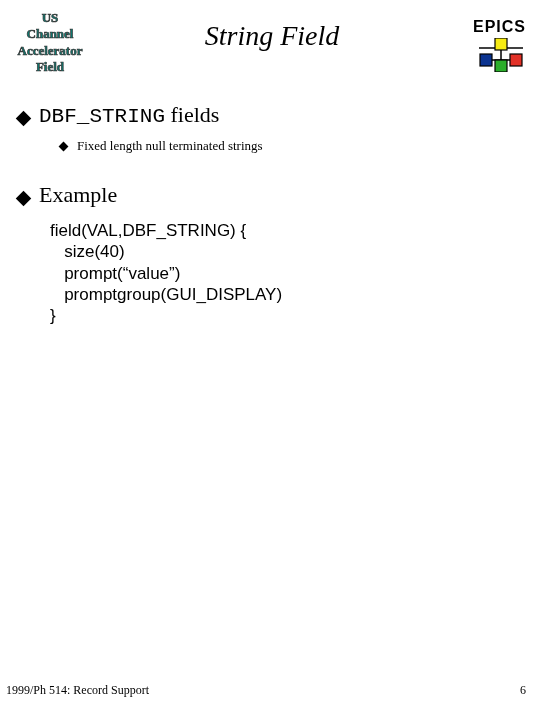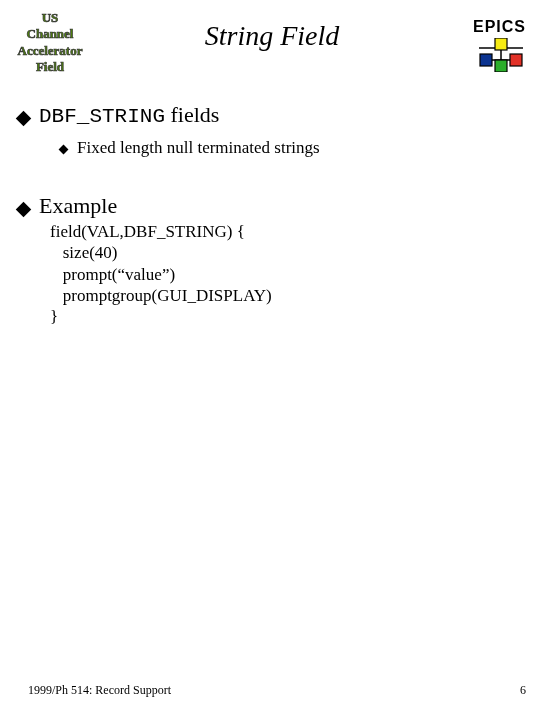--- a/index.html
+++ b/index.html
@@ -18,21 +18,21 @@
     padding: 8px 10px 0 10px;
     height: 90px;
   }
   .school-logo {
     width: 80px;
     text-align: center;
     line-height: 1.25;
     font-family: Georgia, "Times New Roman", serif;
     font-weight: bold;
     font-size: 13px;
-    color: #4d7c0f;
+    color: #0f766e;
     -webkit-text-stroke: 0.7px #3a3a3a;
     padding-top: 2px;
   }
   .title {
     flex: 1;
     text-align: center;
     font-style: italic;
     font-size: 28px;
     font-family: "Times New Roman", Times, serif;
     padding-top: 12px;
@@ -55,21 +55,21 @@
   .epics-graphic {
     margin-top: 2px;
   }
   .content {
     padding: 10px 10px 0 18px;
   }
   .item-l1 {
     display: flex;
     align-items: baseline;
     gap: 10px;
-    margin-top: 35px;
+    margin-top: 28px;
   }
   .item-l1.first { margin-top: 2px; }
   .bullet-l1 {
     width: 11px; height: 11px;
     background: #000;
     transform: rotate(45deg);
     flex: 0 0 auto;
     position: relative;
     top: 2px;
   }
@@ -89,34 +89,34 @@
   }
   .bullet-l2 {
     width: 7px; height: 7px;
     background: #000;
     transform: rotate(45deg);
     flex: 0 0 auto;
     position: relative;
     top: 0px;
   }
   .text-l2 {
-    font-size: 17px;
+    font-size: 13px;
   }
   .code-block {
-    font-family: Liberation Serif, serif;
+    font-family: Liberation Sans, sans-serif;
     font-size: 17px;
     line-height: 1.25;
     white-space: pre;
     padding-left: 32px;
-    margin-top: 2px;
+    margin-top: 12px;
   }
   .footer {
     position: absolute;
     bottom: 22px;
-    left: 28px;
+    left: 6px;
     right: 14px;
     display: flex;
     justify-content: space-between;
     font-size: 12px;
     font-family: "Times New Roman", Times, serif;
   }
 </style>
 </head>
 <body>
 

